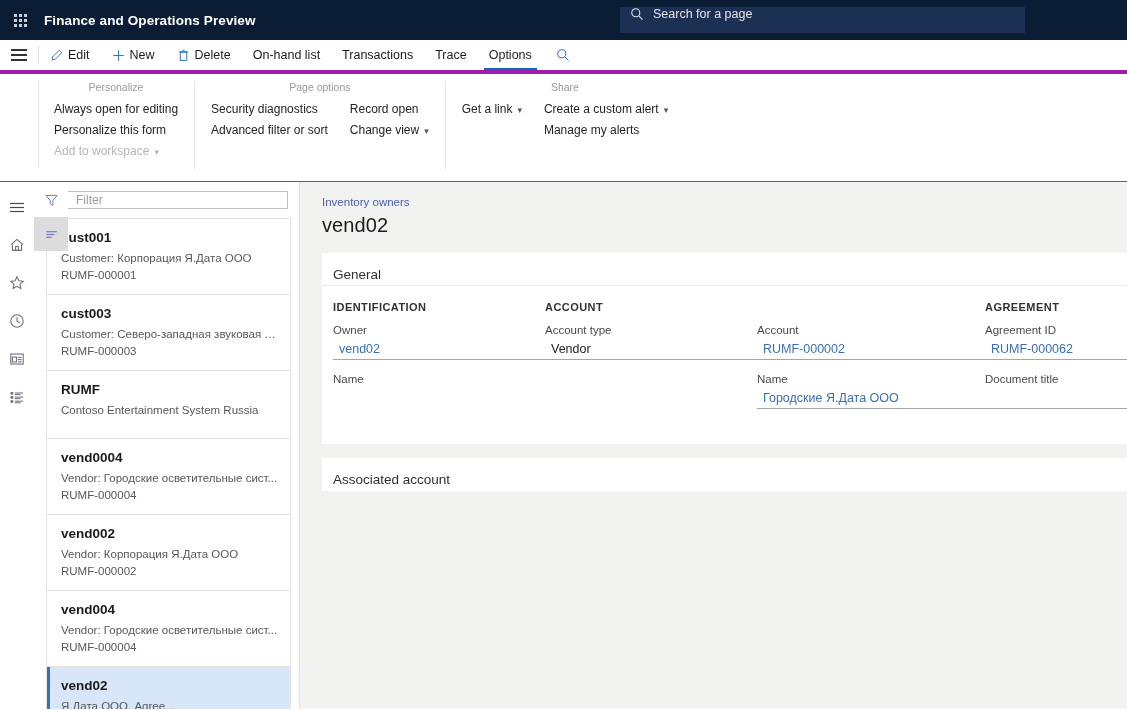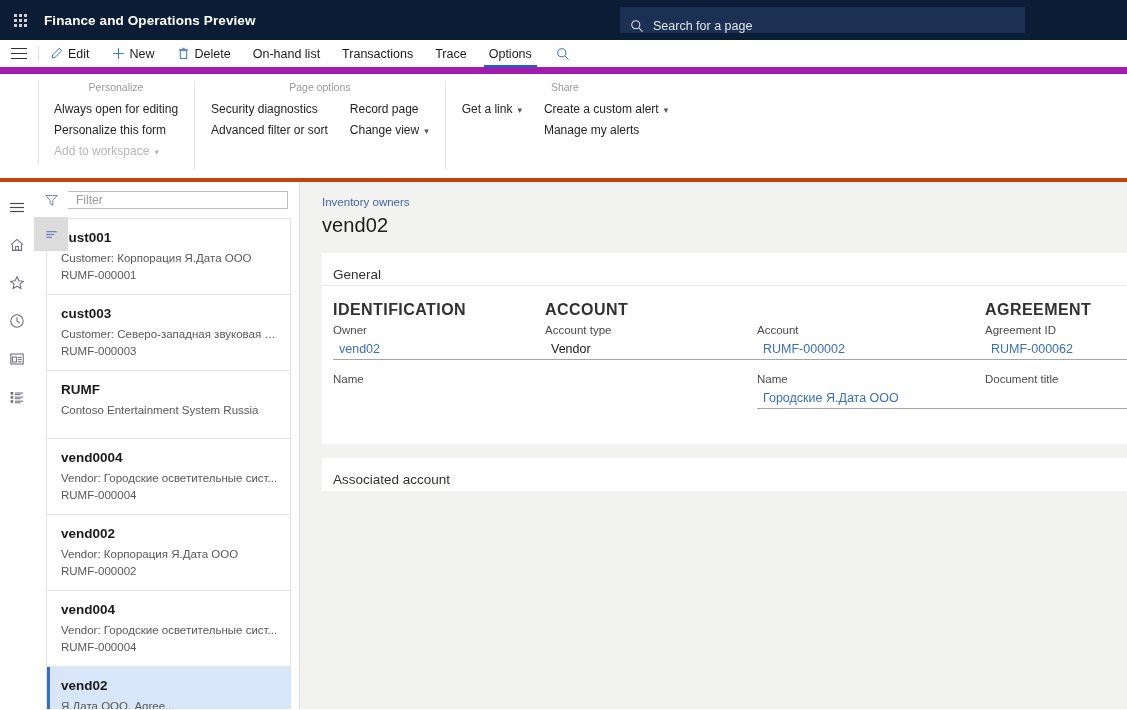--- a/index.html
+++ b/index.html
@@ -37,34 +37,34 @@
     font-weight: bold;
     margin-left: 4px;
     letter-spacing: .1px;
     white-space: nowrap;
   }
   .topsearch {
     position: absolute;
     left: 620px; top: 7px;
     width: 405px; height: 26px;
     background: #1b3052;
-    display: flex; align-items: flex-end;
+    display: flex; align-items: flex-start;
     padding: 0 10px;
     cursor: text;
   }
   .topsearch .ph {
     color: #e3e6eb; font-size: 12.5px; margin-left: 9px;
   }
 
   
   .tabsrow {
     height: 34px;
     background: #ffffff;
     display: flex; align-items: stretch;
-    border-bottom: 7px solid #a21caf;
+    border-bottom: 4px solid #a21caf;
     position: relative;
   }
   .hamburger {
     width: 38px;
     display: flex; align-items: center; justify-content: center;
     cursor: pointer;
   }
   .hamburger span {
     display: block; width: 16px; height: 1.5px; background: #333;
     box-shadow: 0 5px 0 #333, 0 -5px 0 #333;
@@ -81,21 +81,21 @@
   .tab.active::after {
     content: ""; position: absolute; left: 6px; right: 6px; bottom: 0;
     height: 2.5px; background: #0f6cbd;
   }
   .tab .ic { color: #2266bb; display: flex; align-items: center; }
   .tab.iconbtn { padding: 0 13px; }
 
   
   .ribbon {
     height: 108px; background: #ffffff;
-    border-bottom: 4px solid #c2410c;
+    border-bottom: 1px solid #c2410c;
     display: flex; align-items: flex-start;
     padding: 7px 0 0 38px;
     position: relative;
   }
   .ribbon::before{
     content:""; position:absolute; left:38px; top:6px; bottom:14px; width:1px; background:#e3e3e3;
   }
   .rgroup { position: relative; padding: 0 16px; height: 88px; }
   .rgroup + .rgroup { border-left: 1px solid #e3e3e3; }
   .rgroup-title {
@@ -185,21 +185,21 @@
   }
   .card { background: #ffffff; margin-right: 0; }
   .card-head {
     font-size: 13.5px; color: #323130; padding: 14px 0 3px 11px;
     border-bottom: 1px solid #edebe9;
   }
   .card-body { padding: 15px 11px 22px 11px; display: flex; }
   .fcol { width: 212px; flex: 0 0 212px; }
   .fcol.w2 { width: 228px; flex: 0 0 228px; }
   .sechead {
-    font-size: 16px; font-weight: bold; color: #323130;
+    font-size: 11px; font-weight: bold; color: #323130;
     letter-spacing: .45px; margin-bottom: 9px; height: 14px;
   }
   .field { margin-bottom: 13px; }
   .flabel { font-size: 11.5px; color: #4a4a4a; margin-bottom: 2px; }
   .finput {
     border-bottom: 1px solid #a6a6a6;
     height: 22px; line-height: 22px;
     padding-left: 6px; font-size: 12.5px; color: #1b1b1b;
     cursor: text; white-space: nowrap; overflow: hidden;
   }
@@ -322,21 +322,21 @@
       <div class="rcol">
         <div class="ritem">
           <span>Security diagnostics</span>
         </div>
         <div class="ritem">
           <span>Advanced filter or sort</span>
         </div>
       </div>
       <div class="rcol">
         <div class="ritem">
-          <span>Record page</span>
+          <span>Record open</span>
         </div>
         <div class="ritem">
           <span>Change view</span>
           <span class="chev">▾</span>
         </div>
       </div>
     </div>
   </div>
 
   <div class="rgroup">

